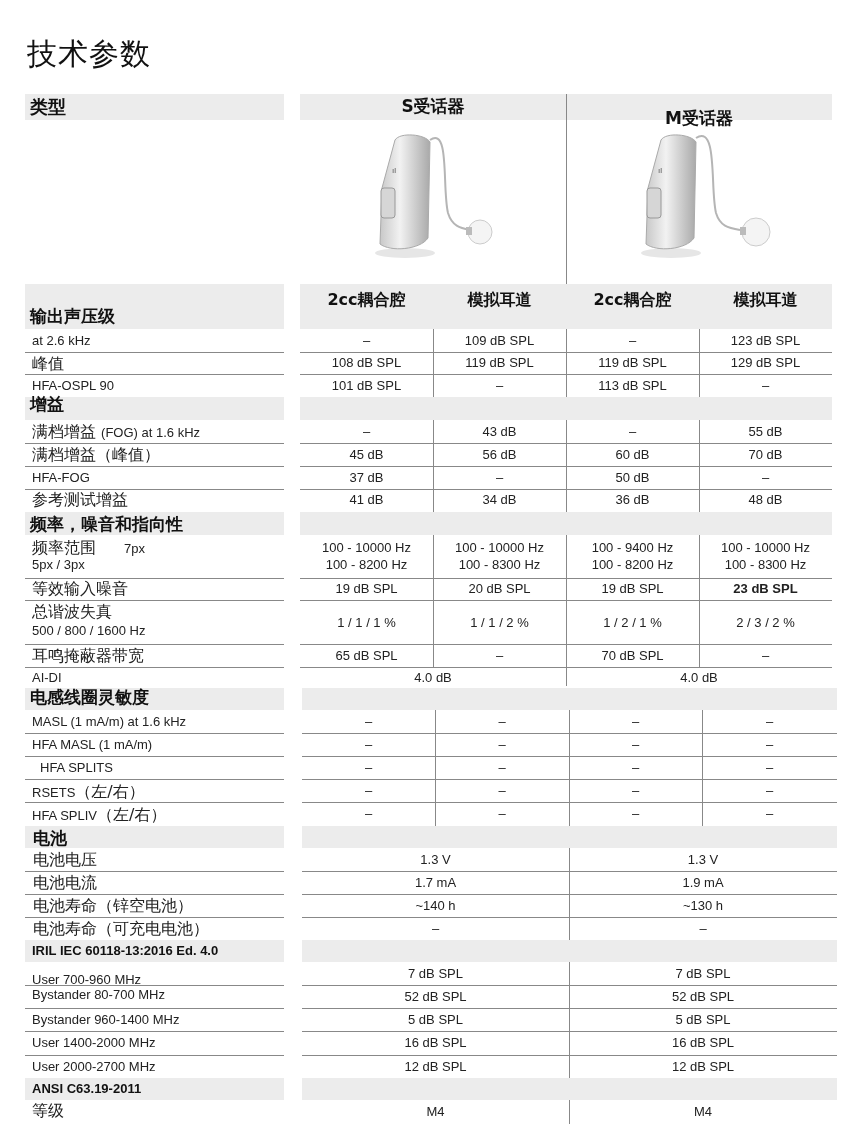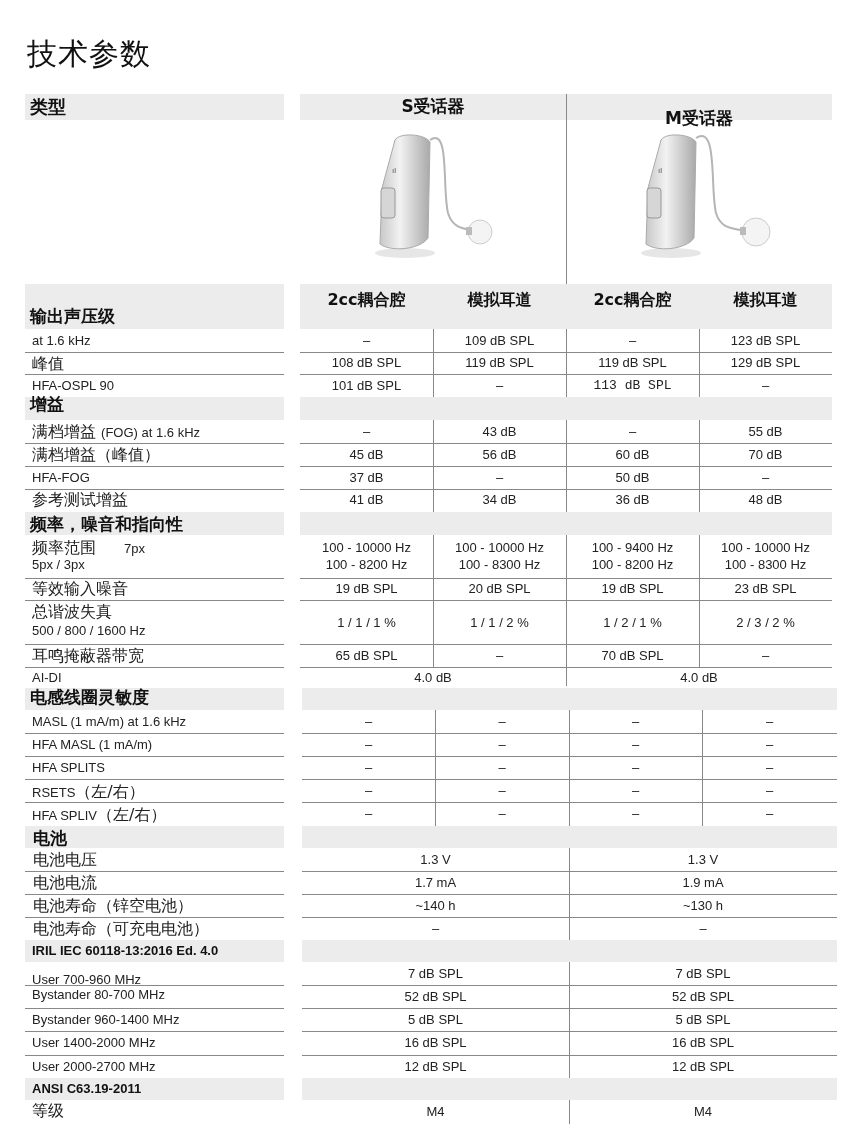--- a/index.html
+++ b/index.html
@@ -72,40 +72,40 @@
 <div class="colhead" style="left:566px;top:290px;width:133px;font-size:16px;">2cc耦合腔</div>
 <div class="colhead" style="left:699px;top:290px;width:133px;font-size:16px;">模拟耳道</div>
 
 <div class="vline" style="left:433px;top:329px;height:68px;"></div>
 <div class="vline" style="left:699px;top:329px;height:68px;"></div>
 <div class="vline" style="left:433px;top:420px;height:92px;"></div>
 <div class="vline" style="left:699px;top:420px;height:92px;"></div>
 <div class="vline" style="left:433px;top:535px;height:132px;"></div>
 <div class="vline" style="left:699px;top:535px;height:132px;"></div>
 
-<div class="lbl" style="top:333px;">at 1.6 kHz</div>
+<div class="lbl" style="top:333px;">at 2.6 kHz</div>
 <div class="cell" style="left:300px;top:333px;width:133px;">–</div>
 <div class="cell" style="left:433px;top:333px;width:133px;">109 dB SPL</div>
 <div class="cell" style="left:566px;top:333px;width:133px;">–</div>
 <div class="cell" style="left:699px;top:333px;width:133px;">123 dB SPL</div>
 <div class="hline" style="left:25px;top:352px;width:259px;"></div>
 <div class="hline" style="left:300px;top:352px;width:532px;"></div>
 
 <div class="lbl-cn" style="top:354px;">峰值</div>
 <div class="cell" style="left:300px;top:355px;width:133px;">108 dB SPL</div>
 <div class="cell" style="left:433px;top:355px;width:133px;">119 dB SPL</div>
 <div class="cell" style="left:566px;top:355px;width:133px;">119 dB SPL</div>
 <div class="cell" style="left:699px;top:355px;width:133px;">129 dB SPL</div>
 <div class="hline" style="left:25px;top:374px;width:259px;"></div>
 <div class="hline" style="left:300px;top:374px;width:532px;"></div>
 
 <div class="lbl" style="top:378px;">HFA-OSPL 90</div>
 <div class="cell" style="left:300px;top:378px;width:133px;">101 dB SPL</div>
 <div class="cell" style="left:433px;top:378px;width:133px;">–</div>
-<div class="cell" style="left:566px;top:378px;width:133px;font-family:Liberation Mono, monospace;">113 dB SPL</div>
+<div class="cell" style="left:566px;top:378px;width:133px;">113 dB SPL</div>
 <div class="cell" style="left:699px;top:378px;width:133px;">–</div>
 
 <div class="abs gray" style="left:25px;top:397px;width:259px;height:23px;"></div>
 <div class="abs gray" style="left:300px;top:397px;width:532px;height:23px;"></div>
 <div class="sec-label" style="top:393px;font-size:17px;">增益</div>
 
 <div class="lbl-cn" style="top:422px;"><span>满档增益</span> <span class="lbl-small" style="font-family:'Liberation Sans',sans-serif;font-size:13px;">(FOG) at 1.6 kHz</span></div>
 <div class="cell" style="left:300px;top:424px;width:133px;">–</div>
 <div class="cell" style="left:433px;top:424px;width:133px;">43 dB</div>
 <div class="cell" style="left:566px;top:424px;width:133px;">–</div>
@@ -149,21 +149,21 @@
 <div class="cell" style="left:433px;top:557px;width:133px;">100 - 8300 Hz</div>
 <div class="cell" style="left:566px;top:557px;width:133px;">100 - 8200 Hz</div>
 <div class="cell" style="left:699px;top:557px;width:133px;">100 - 8300 Hz</div>
 <div class="hline" style="left:25px;top:578px;width:259px;"></div>
 <div class="hline" style="left:300px;top:578px;width:532px;"></div>
 
 <div class="lbl-cn" style="top:579px;">等效输入噪音</div>
 <div class="cell" style="left:300px;top:581px;width:133px;">19 dB SPL</div>
 <div class="cell" style="left:433px;top:581px;width:133px;">20 dB SPL</div>
 <div class="cell" style="left:566px;top:581px;width:133px;">19 dB SPL</div>
-<div class="cell" style="left:699px;top:581px;width:133px;">23 dB SPL</div>
+<div class="cell" style="left:699px;top:581px;width:133px;font-weight:bold;">23 dB SPL</div>
 <div class="hline" style="left:25px;top:600px;width:259px;"></div>
 <div class="hline" style="left:300px;top:600px;width:532px;"></div>
 
 <div class="lbl-cn" style="top:602px;">总谐波失真</div>
 <div class="lbl" style="top:623px;">500 / 800 / 1600 Hz</div>
 <div class="cell" style="left:300px;top:615px;width:133px;">1 / 1 / 1 %</div>
 <div class="cell" style="left:433px;top:615px;width:133px;">1 / 1 / 2 %</div>
 <div class="cell" style="left:566px;top:615px;width:133px;">1 / 2 / 1 %</div>
 <div class="cell" style="left:699px;top:615px;width:133px;">2 / 3 / 2 %</div>
 <div class="hline" style="left:25px;top:644px;width:259px;"></div>
@@ -198,21 +198,21 @@
 <div class="hline" style="left:302px;top:733px;width:535px;"></div>
 
 <div class="lbl" style="top:737px;">HFA MASL (1 mA/m)</div>
 <div class="cell" style="left:302px;top:737px;width:133px;">–</div>
 <div class="cell" style="left:435px;top:737px;width:134px;">–</div>
 <div class="cell" style="left:569px;top:737px;width:133px;">–</div>
 <div class="cell" style="left:702px;top:737px;width:135px;">–</div>
 <div class="hline" style="left:25px;top:756px;width:259px;"></div>
 <div class="hline" style="left:302px;top:756px;width:535px;"></div>
 
-<div class="lbl" style="top:760px;">HFA SPLITS</div>
+<div class="lbl" style="top:760px;margin-left:8px;">HFA SPLITS</div>
 <div class="cell" style="left:302px;top:760px;width:133px;">–</div>
 <div class="cell" style="left:435px;top:760px;width:134px;">–</div>
 <div class="cell" style="left:569px;top:760px;width:133px;">–</div>
 <div class="cell" style="left:702px;top:760px;width:135px;">–</div>
 <div class="hline" style="left:25px;top:779px;width:259px;"></div>
 <div class="hline" style="left:302px;top:779px;width:535px;"></div>
 
 <div class="lbl" style="top:782px;"><span>RSETS</span><span style="font-family:'DejaVu Sans',sans-serif;font-size:16px;">（左/右）</span></div>
 <div class="cell" style="left:302px;top:783px;width:133px;">–</div>
 <div class="cell" style="left:435px;top:783px;width:134px;">–</div>

